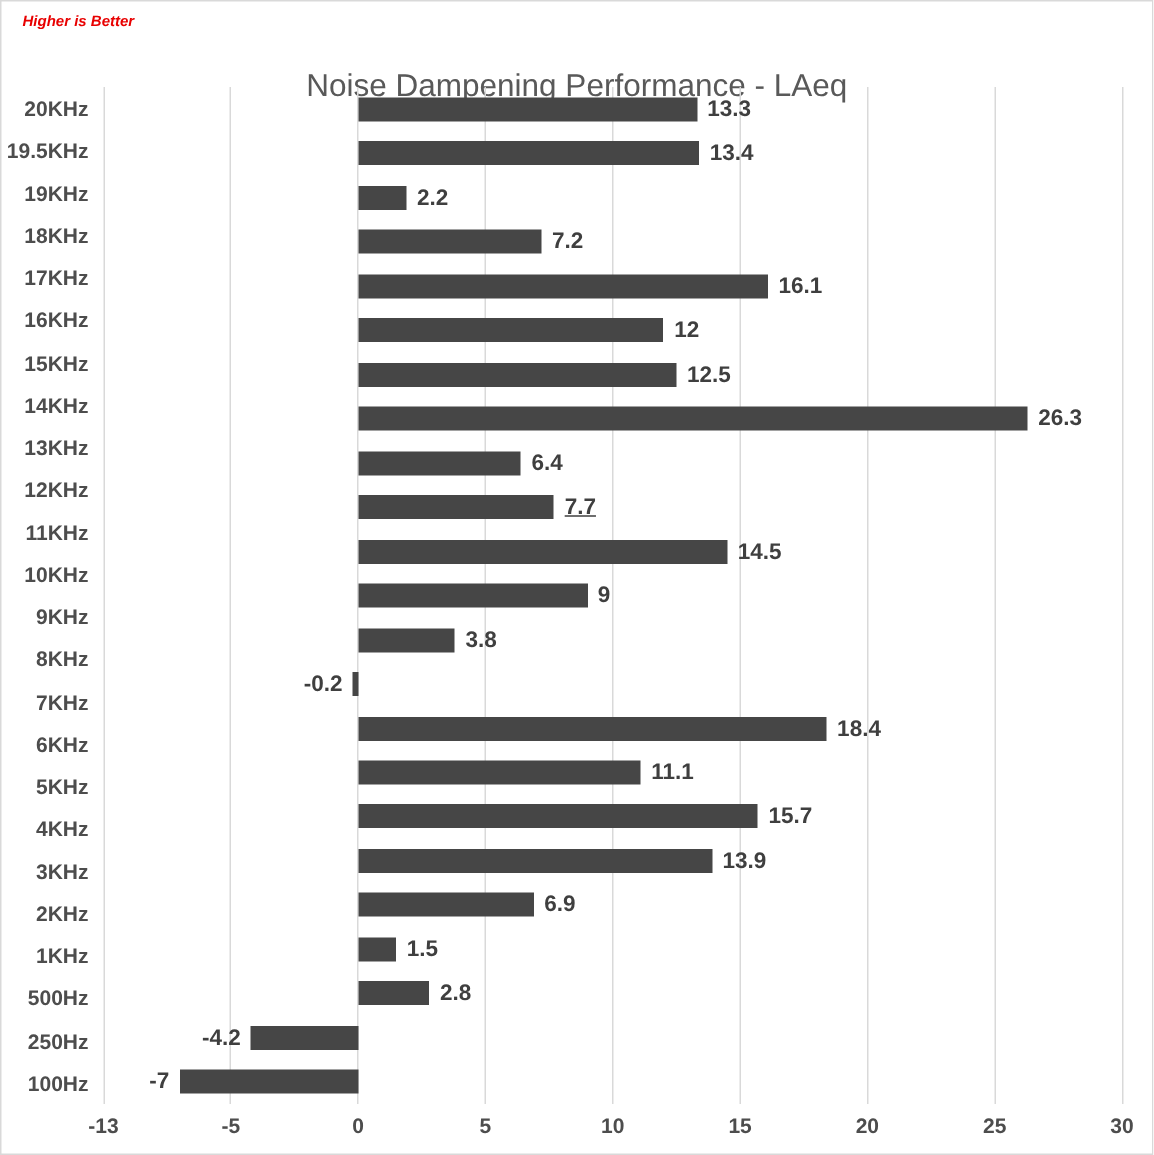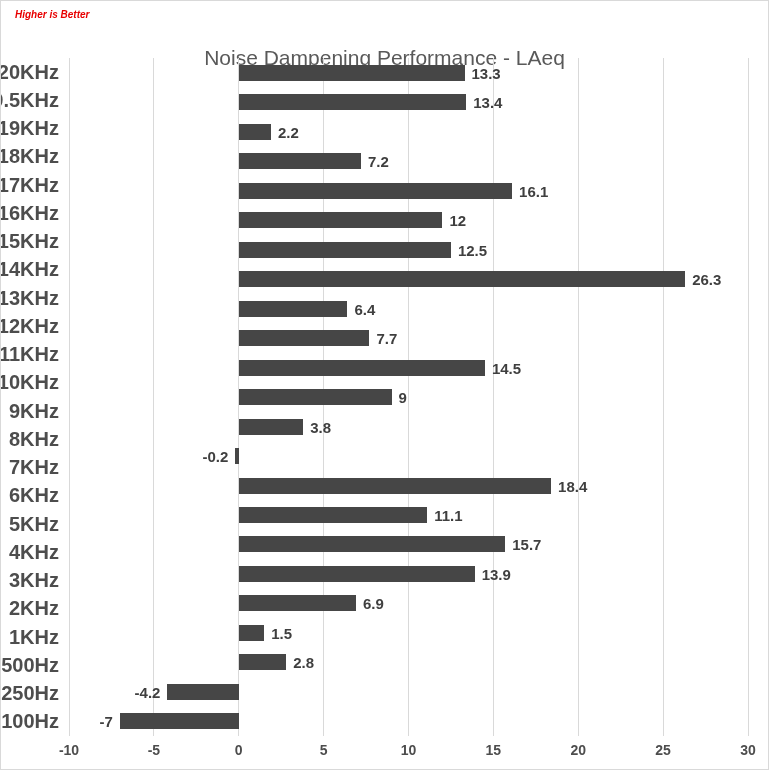--- a/index.html
+++ b/index.html
@@ -91,21 +91,21 @@
     width: 58px;
     height: 678px;
     display: flex;
     flex-direction: column;
   }
   .category-label {
     flex: 1;
     display: flex;
     align-items: center;
     justify-content: flex-end;
-    font-size: 20px;
+    font-size: 14px;
     font-weight: 700;
     color: var(--tick-color, #4d4d4d);
     white-space: nowrap;
     margin-left: 40px;
   }
   .xticks {
     position: absolute;
     left: 68px;
     top: 737px;
     width: 679px;
@@ -197,21 +197,21 @@
         <div class="bar-row">
           <div class="bar" style="left: 25%; width: max(65.75%, 2px);"></div>
           <div class="bar-value-label" style="left: calc(90.75% + 7px);">26.3</div>
         </div>
         <div class="bar-row">
           <div class="bar" style="left: 25%; width: max(16%, 2px);"></div>
           <div class="bar-value-label" style="left: calc(41% + 7px);">6.4</div>
         </div>
         <div class="bar-row">
           <div class="bar" style="left: 25%; width: max(19.25%, 2px);"></div>
-          <div class="bar-value-label" style="left: calc(44.25% + 7px);">7.7</div>
+          <div class="bar-value-label" style="left: calc(44.25% + 7px); text-decoration: underline;">7.7</div>
         </div>
         <div class="bar-row">
           <div class="bar" style="left: 25%; width: max(36.25%, 2px);"></div>
           <div class="bar-value-label" style="left: calc(61.25% + 7px);">14.5</div>
         </div>
         <div class="bar-row">
           <div class="bar" style="left: 25%; width: max(22.5%, 2px);"></div>
           <div class="bar-value-label" style="left: calc(47.5% + 7px);">9</div>
         </div>
         <div class="bar-row">
@@ -254,21 +254,21 @@
           <div class="bar" style="left: 14.5%; width: max(10.5%, 2px);"></div>
           <div class="bar-value-label neg" style="left: calc(14.5% - 7px);">-4.2</div>
         </div>
         <div class="bar-row">
           <div class="bar" style="left: 7.5%; width: max(17.5%, 2px);"></div>
           <div class="bar-value-label neg" style="left: calc(7.5% - 7px);">-7</div>
         </div>
       </div>
   </div>
   <div class="xticks" id="xticks">
-      <div class="x-tick-label" style="left: 0%;">-10</div>
+      <div class="x-tick-label" style="left: 0%;">-13</div>
       <div class="x-tick-label" style="left: 12.5%;">-5</div>
       <div class="x-tick-label" style="left: 25%;">0</div>
       <div class="x-tick-label" style="left: 37.5%;">5</div>
       <div class="x-tick-label" style="left: 50%;">10</div>
       <div class="x-tick-label" style="left: 62.5%;">15</div>
       <div class="x-tick-label" style="left: 75%;">20</div>
       <div class="x-tick-label" style="left: 87.5%;">25</div>
       <div class="x-tick-label" style="left: 100%;">30</div>
     </div>
 </div>

